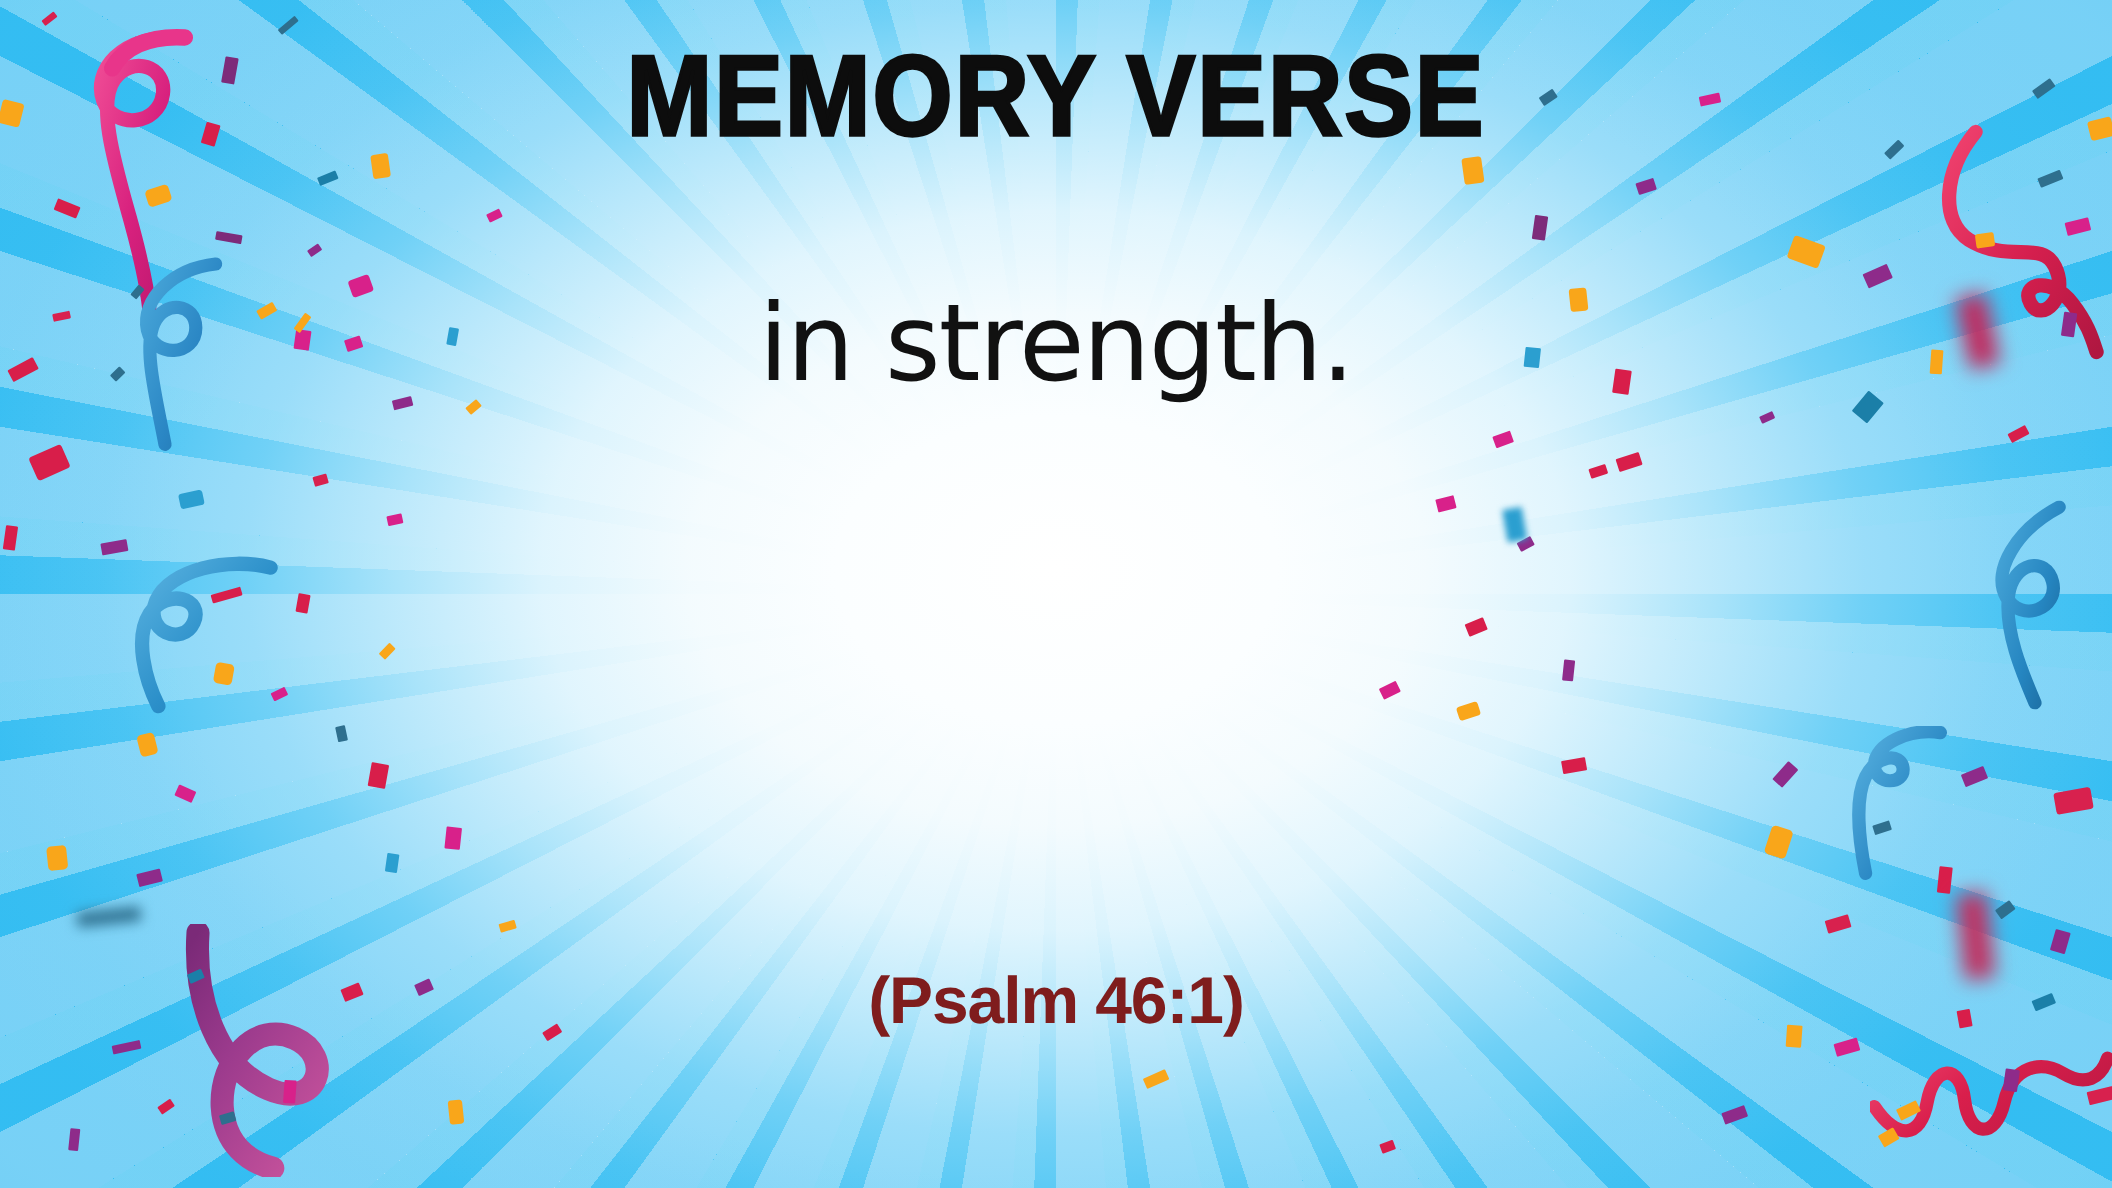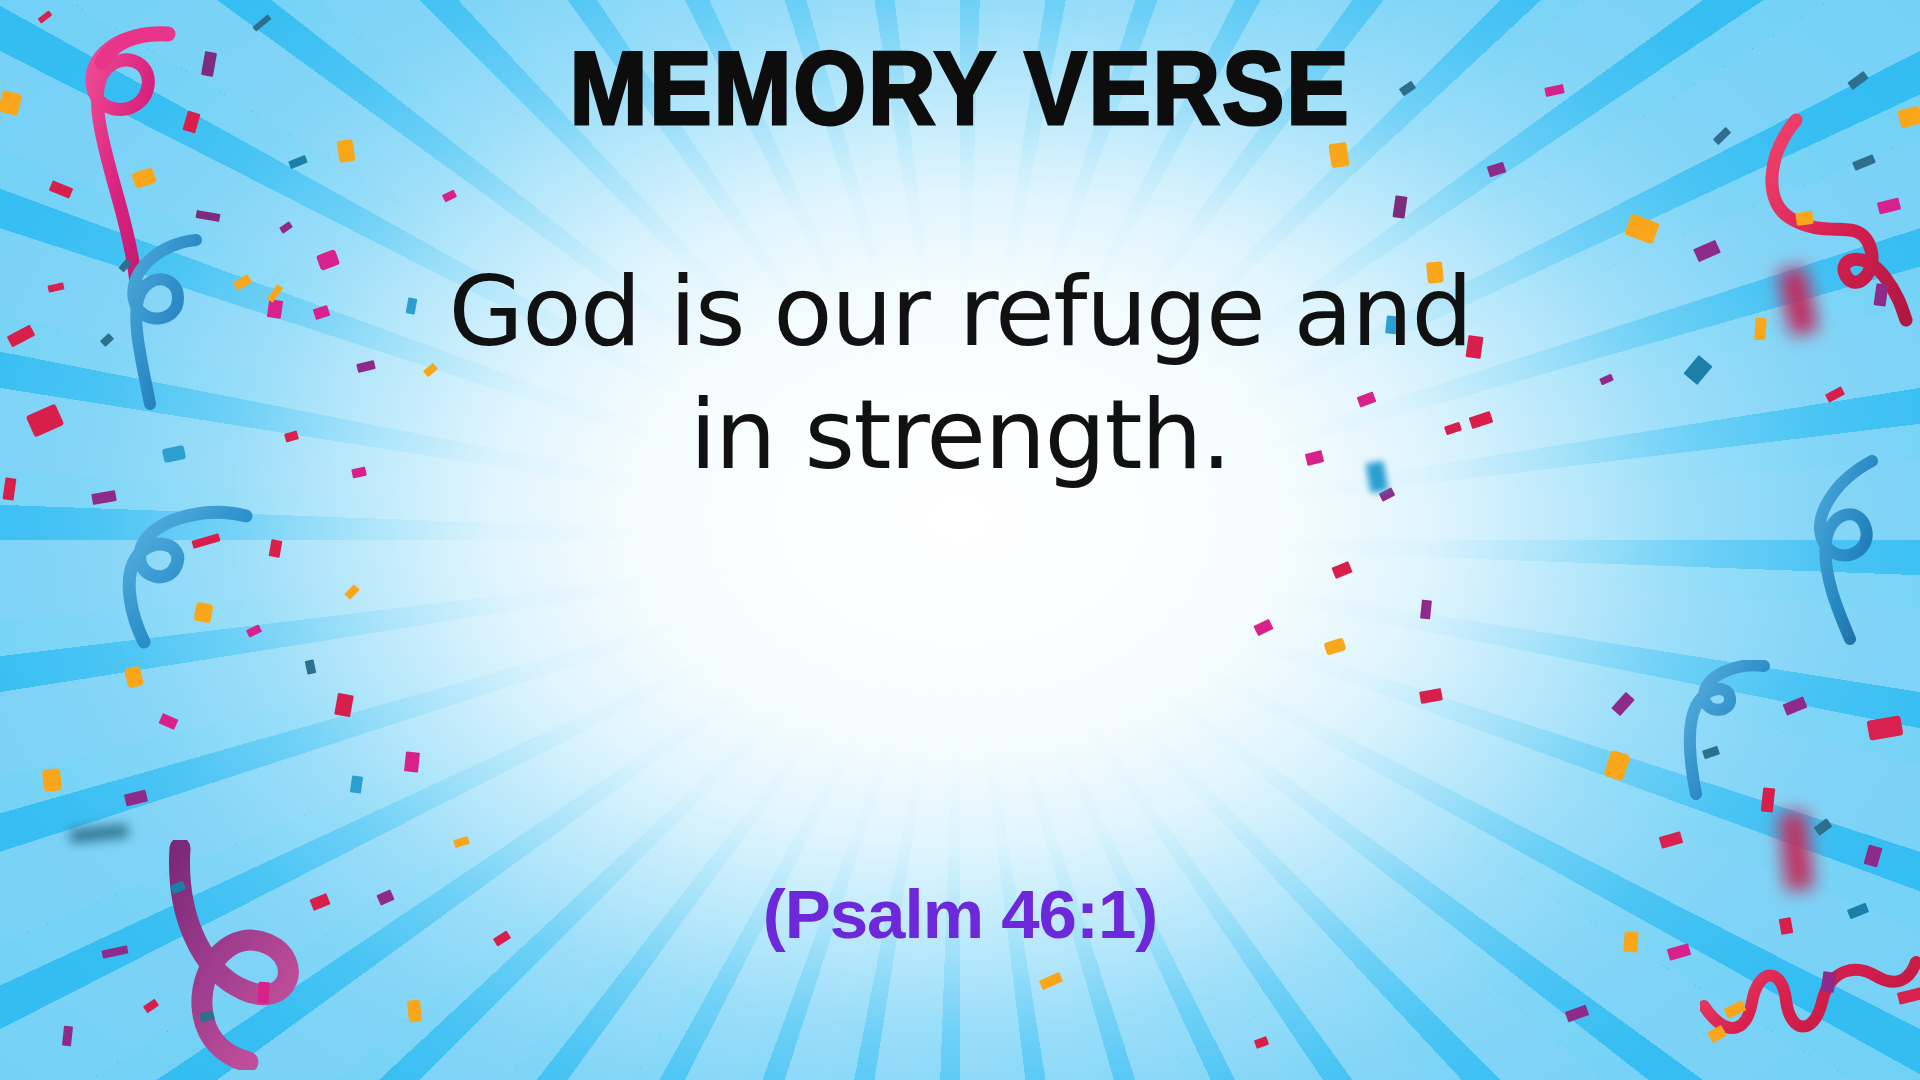--- a/index.html
+++ b/index.html
@@ -129,24 +129,24 @@
     color: #111111;
   }
   .reference {
     position: absolute;
     left: 0;
     right: 0;
     top: 880px;
     text-align: center;
     font-family: "Liberation Sans", sans-serif;
     font-weight: 700;
-    font-size: 69px;
+    font-size: 60px;
     line-height: 1;
     letter-spacing: -1px;
-    color: #6d28d9;
+    color: #7f1d1d;
   }
 </style>
 </head>
 <body>
 
 <div id="stage">
 
   <div class="bg-base"></div>
   <div class="rays"></div>
   <div class="rays-soft"></div>
@@ -362,20 +362,19 @@
     <div class="cf" style="left:1898px; top:990px; width:24px; height:12px; background:#d8214e; transform:rotate(-14deg);"></div>
     <div class="cf" style="left:1725px; top:1004px; width:20px; height:11px; background:#f9a61a; transform:rotate(-26deg);"></div>
     <div class="cf" style="left:1709px; top:1028px; width:16px; height:12px; background:#f9a61a; transform:rotate(-30deg);"></div>
     <div class="cf" style="left:1566px; top:1008px; width:22px; height:11px; background:#8e2b8a; transform:rotate(-20deg);"></div>
   </div>
 
   <div class="content">
     <div class="title">MEMORY VERSE</div>
 
     <div class="verse">
-      <div>God is our refuge and</div>
       <div>in strength.</div>
     </div>
 
     <div class="reference">(Psalm 46:1)</div>
   </div>
 
 </div>
 
 </body></html>

